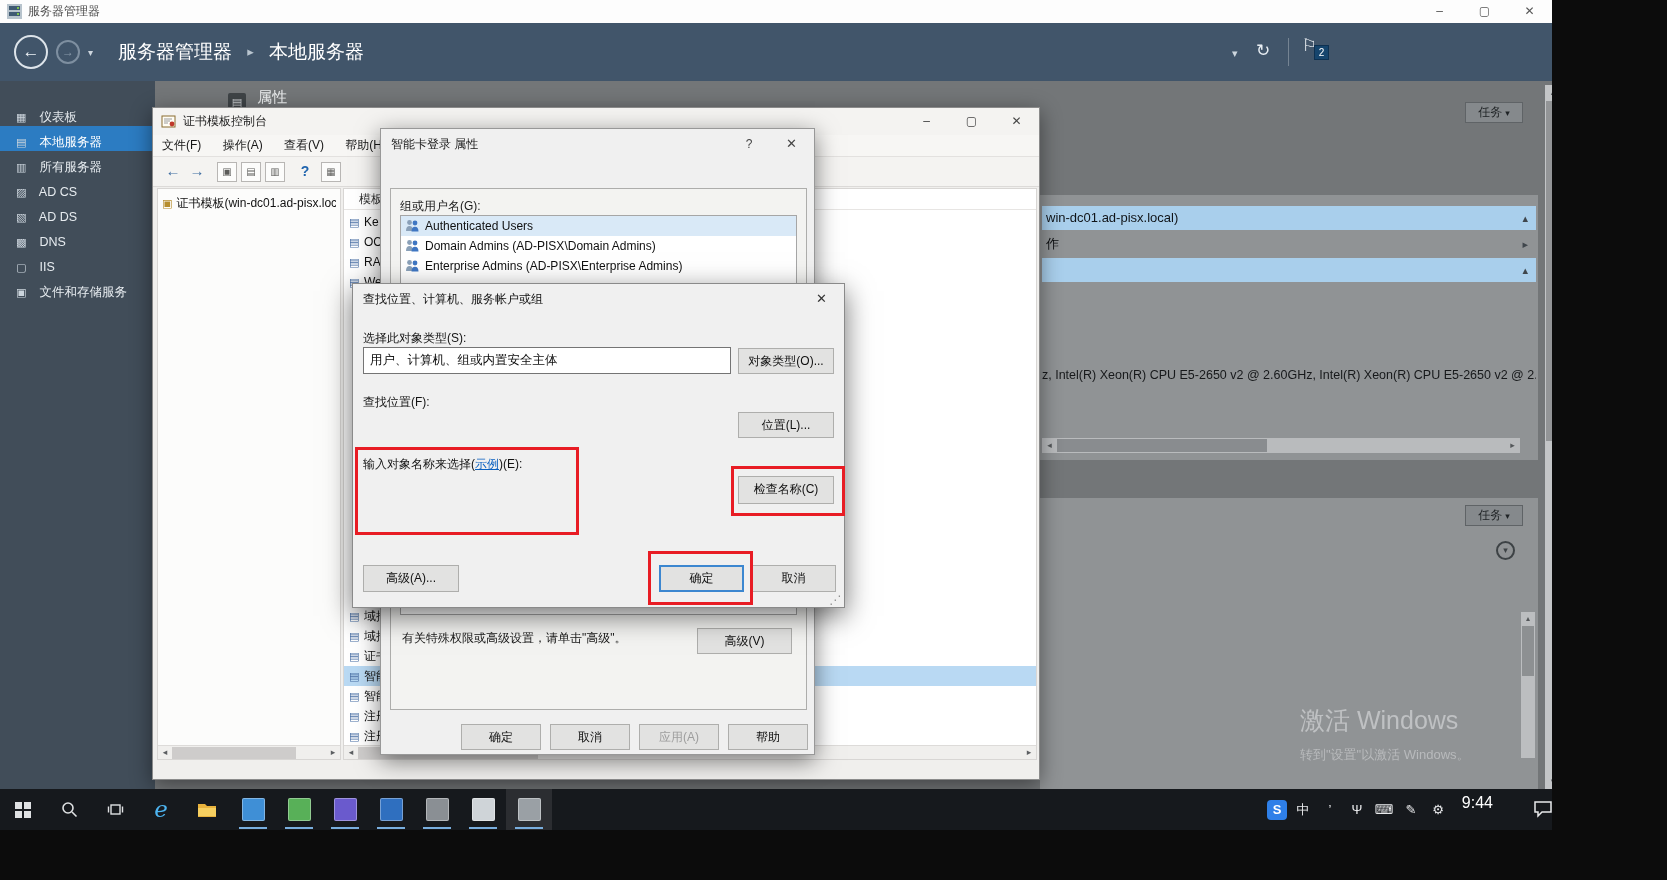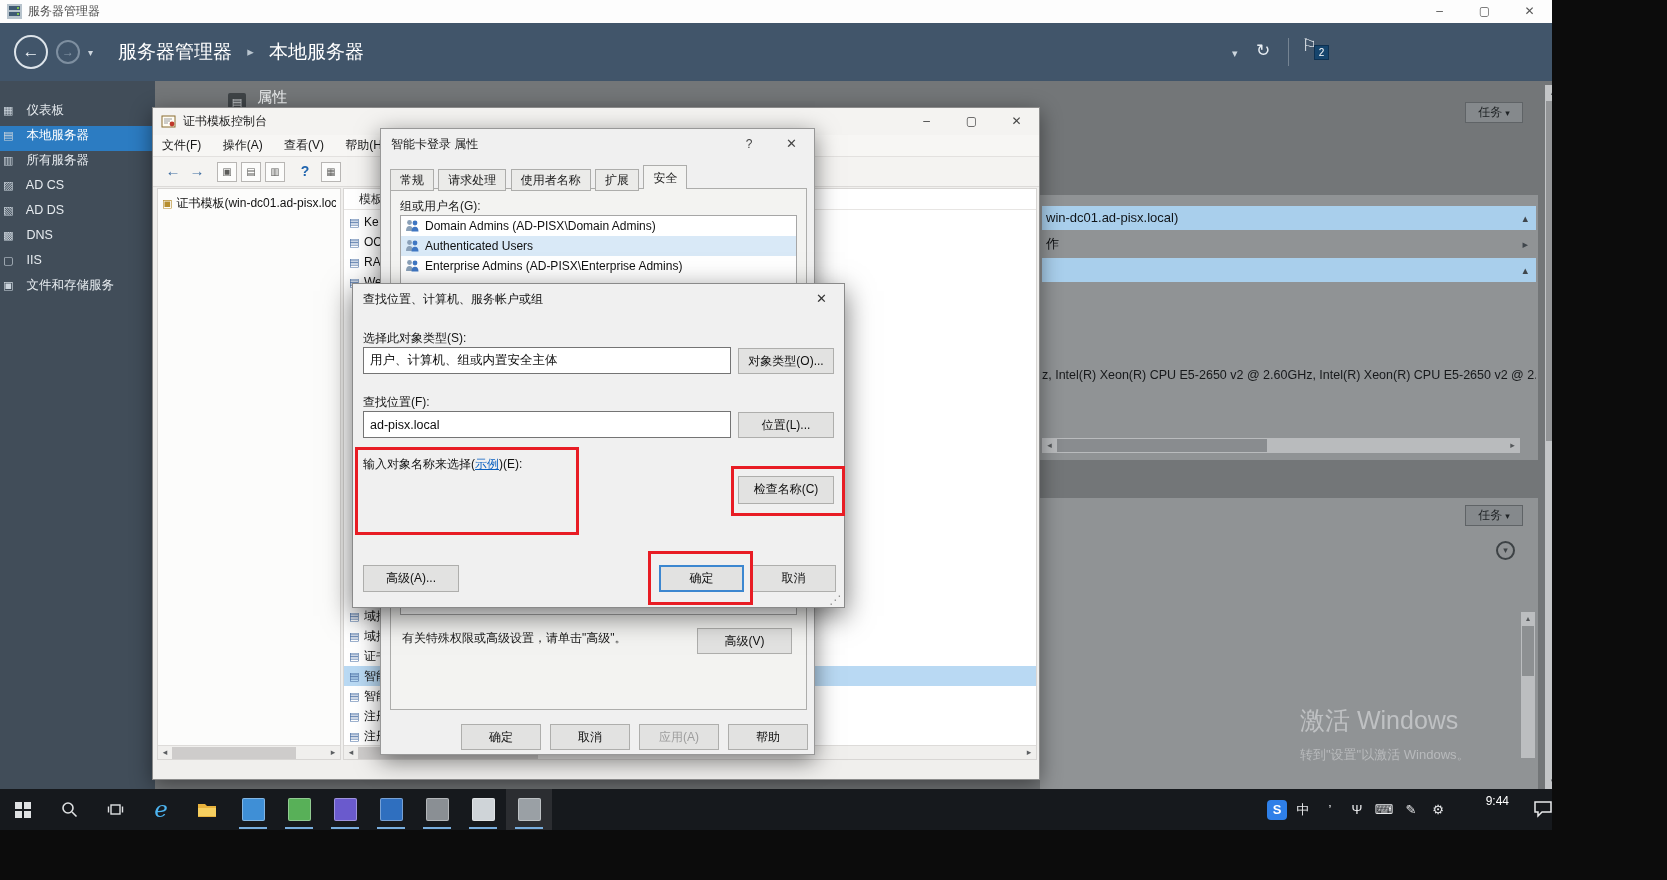--- a/index.html
+++ b/index.html
@@ -29,21 +29,21 @@
 #nav-sep{position:absolute;left:1288px;top:15px;width:1px;height:28px;background:rgba(255,255,255,.28)}
 #nav-flag{position:absolute;left:1302px;top:12px;color:#f2f6f9;font-size:17px}
 #nav-badge{position:absolute;left:1314px;top:22px;width:15px;height:15px;background:#16456d;border:1px solid #0e3151;
            color:#fff;font-size:10px;line-height:13px;text-align:center}
 #nav-menus{position:absolute;right:10px;top:0;height:58px;line-height:58px;white-space:nowrap}
 #nav-menus .nav-menu{color:#f2f5f8;font-size:13px;margin-left:24px}
 
 
 #sidebar{position:absolute;left:0;top:81px;width:155px;height:708px;background:#414d59;z-index:1}
 #side-items{position:absolute;left:0;top:20px;width:100%}
-.side-item{height:25px;line-height:19px;color:#e6ebef;font-size:12.5px;padding-left:3px;white-space:nowrap;overflow:hidden}
+.side-item{height:25px;line-height:33px;color:#e6ebef;font-size:12.5px;padding-left:16px;white-space:nowrap;overflow:hidden}
 .side-item.selected{background:#2c7cc2;color:#fff}
 .side-icon{display:inline-block;width:20px;color:#ccd5dd;font-size:11px}
 
 
 #content{position:absolute;left:155px;top:81px;width:1406px;height:708px;background:#737678;z-index:1}
 .panel{position:absolute;background:#909395}
 #panel-upper{left:885px;top:114px;width:498px;height:265px}
 #panel-lower{left:885px;top:417px;width:498px;height:343px}
 #props-header{position:absolute;left:73px;top:7px;height:22px;white-space:nowrap}
 #props-header .ph-icon{display:inline-block;width:18px;height:18px;background:#3f4447;color:#c8cccf;
@@ -184,21 +184,21 @@
 #tb-ie .ie-e{font-family:"DejaVu Serif","Liberation Serif",serif;font-style:italic;font-size:23px;color:#4db4f0;line-height:1}
 #tb-apps{display:flex}
 .tb-app{width:46px;height:41px;display:flex;align-items:center;justify-content:center;position:relative}
 .tb-app.active{background:rgba(255,255,255,.09)}
 .tb-app-box{width:23px;height:23px;background:var(--item-color,#777);border-radius:2px;
             box-shadow:inset 0 0 0 1px rgba(255,255,255,.35)}
 .tb-underline{position:absolute;left:9px;right:9px;bottom:1px;height:2px;background:#79aede}
 #tb-tray{position:absolute;right:112px;top:0;height:41px;display:flex;align-items:center;gap:5px}
 .tray-item{width:22px;height:22px;line-height:22px;text-align:center;color:#e9eaec;font-size:13px}
 .tray-item.accent{background:#2e7fe8;border-radius:4px;color:#fff;font-weight:bold;width:20px;height:20px;line-height:20px}
-#tb-time{position:absolute;right:52px;top:5px;color:#fff;font-size:12px}
+#tb-time{position:absolute;right:68px;top:5px;color:#fff;font-size:16px}
 #tb-action{position:absolute;right:8px;top:11px}
 </style>
 </head>
 <body>
 
 <div id="stage">
 <div id="screen">
 
   <div id="titlebar">
     <svg id="app-icon" viewBox="0 0 15 15">
@@ -437,55 +437,42 @@
       </div>
     </div>
   </div>
 
   <div id="prop-dialog">
     <div id="p-titlebar">
       <span id="p-title">智能卡登录 属性</span>
       <span id="p-help">?</span>
       <span id="p-close">✕</span>
     </div>
-    <div id="p-tabs">
-      
-    
-        <div class="tab">常规</div>
-      
-        <div class="tab">请求处理</div>
-      
-        <div class="tab">使用者名称</div>
-      
-        <div class="tab">扩展</div>
-      
-        <div class="tab active">安全</div>
-      </div>
     <div id="p-page"></div>
     <div id="p-group-label">组或用户名(G):</div>
     <div id="p-groups">
+
+        <div class="group-row selected">
+          <svg class="users-icon" width="15" height="13" viewBox="0 0 15 13">
+            <circle cx="4.5" cy="3.5" r="2.4" fill="#8aa0b8"></circle>
+            <path d="M1 12 Q1 7 4.5 7 Q8 7 8 12 Z" fill="#8aa0b8"></path>
+            <circle cx="10" cy="4" r="2.4" fill="#3f76c2"></circle>
+            <path d="M6.5 12.5 Q6.5 7.8 10 7.8 Q13.5 7.8 13.5 12.5 Z" fill="#3f76c2"></path>
+          </svg><span class="group-label">Authenticated Users</span>
+        </div>
 
         <div class="group-row">
           <svg class="users-icon" width="15" height="13" viewBox="0 0 15 13">
             <circle cx="4.5" cy="3.5" r="2.4" fill="#8aa0b8"></circle>
             <path d="M1 12 Q1 7 4.5 7 Q8 7 8 12 Z" fill="#8aa0b8"></path>
             <circle cx="10" cy="4" r="2.4" fill="#3f76c2"></circle>
             <path d="M6.5 12.5 Q6.5 7.8 10 7.8 Q13.5 7.8 13.5 12.5 Z" fill="#3f76c2"></path>
           </svg><span class="group-label">Domain Admins (AD-PISX\Domain Admins)</span>
         </div>
 
-        <div class="group-row selected">
-          <svg class="users-icon" width="15" height="13" viewBox="0 0 15 13">
-            <circle cx="4.5" cy="3.5" r="2.4" fill="#8aa0b8"></circle>
-            <path d="M1 12 Q1 7 4.5 7 Q8 7 8 12 Z" fill="#8aa0b8"></path>
-            <circle cx="10" cy="4" r="2.4" fill="#3f76c2"></circle>
-            <path d="M6.5 12.5 Q6.5 7.8 10 7.8 Q13.5 7.8 13.5 12.5 Z" fill="#3f76c2"></path>
-          </svg><span class="group-label">Authenticated Users</span>
-        </div>
-
         <div class="group-row">
           <svg class="users-icon" width="15" height="13" viewBox="0 0 15 13">
             <circle cx="4.5" cy="3.5" r="2.4" fill="#8aa0b8"></circle>
             <path d="M1 12 Q1 7 4.5 7 Q8 7 8 12 Z" fill="#8aa0b8"></path>
             <circle cx="10" cy="4" r="2.4" fill="#3f76c2"></circle>
             <path d="M6.5 12.5 Q6.5 7.8 10 7.8 Q13.5 7.8 13.5 12.5 Z" fill="#3f76c2"></path>
           </svg><span class="group-label">Enterprise Admins (AD-PISX\Enterprise Admins)</span>
         </div>
       </div>
     <div id="p-sliver"></div>
@@ -505,21 +492,20 @@
 
   <div id="select-dialog">
     <div id="s-titlebar">
       <span id="s-title">查找位置、计算机、服务帐户或组</span>
       <span id="s-close">✕</span>
     </div>
     <div class="s-label" id="s-label1">选择此对象类型(S):</div>
     <input class="field" id="s-field1" readonly="" value="用户、计算机、组或内置安全主体" style="">
     <div class="btn" id="s-btn-type">对象类型(O)...</div>
     <div class="s-label" id="s-label2">查找位置(F):</div>
-    <input class="field" id="s-field2" readonly="" value="ad-pisx.local" style="">
     <div class="btn" id="s-btn-loc">位置(L)...</div>
     <div class="s-label" id="s-label3">
       <span>输入对象名称来选择(</span><span class="link">示例</span><span>)(E):</span>
     </div>
     <div class="btn" id="s-btn-check">检查名称(C)</div>
     <div class="btn" id="s-btn-adv">高级(A)...</div>
     <div class="btn" id="s-btn-ok">确定</div>
     <div class="btn" id="s-btn-cancel">取消</div>
     <span id="s-grip">⋰</span>
   </div>

